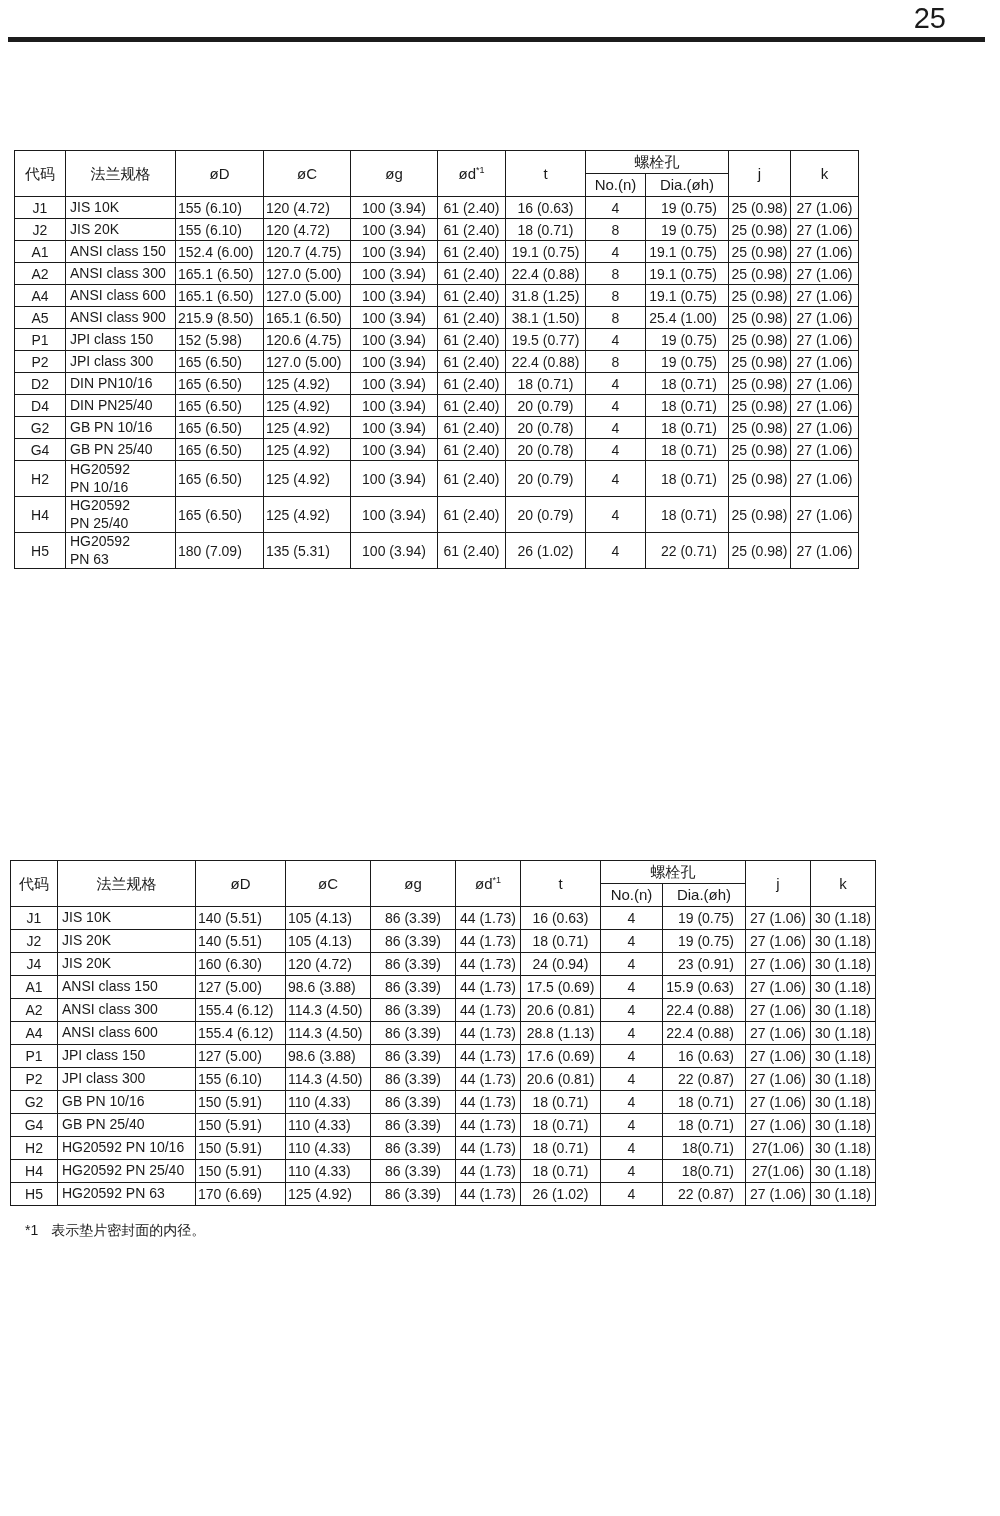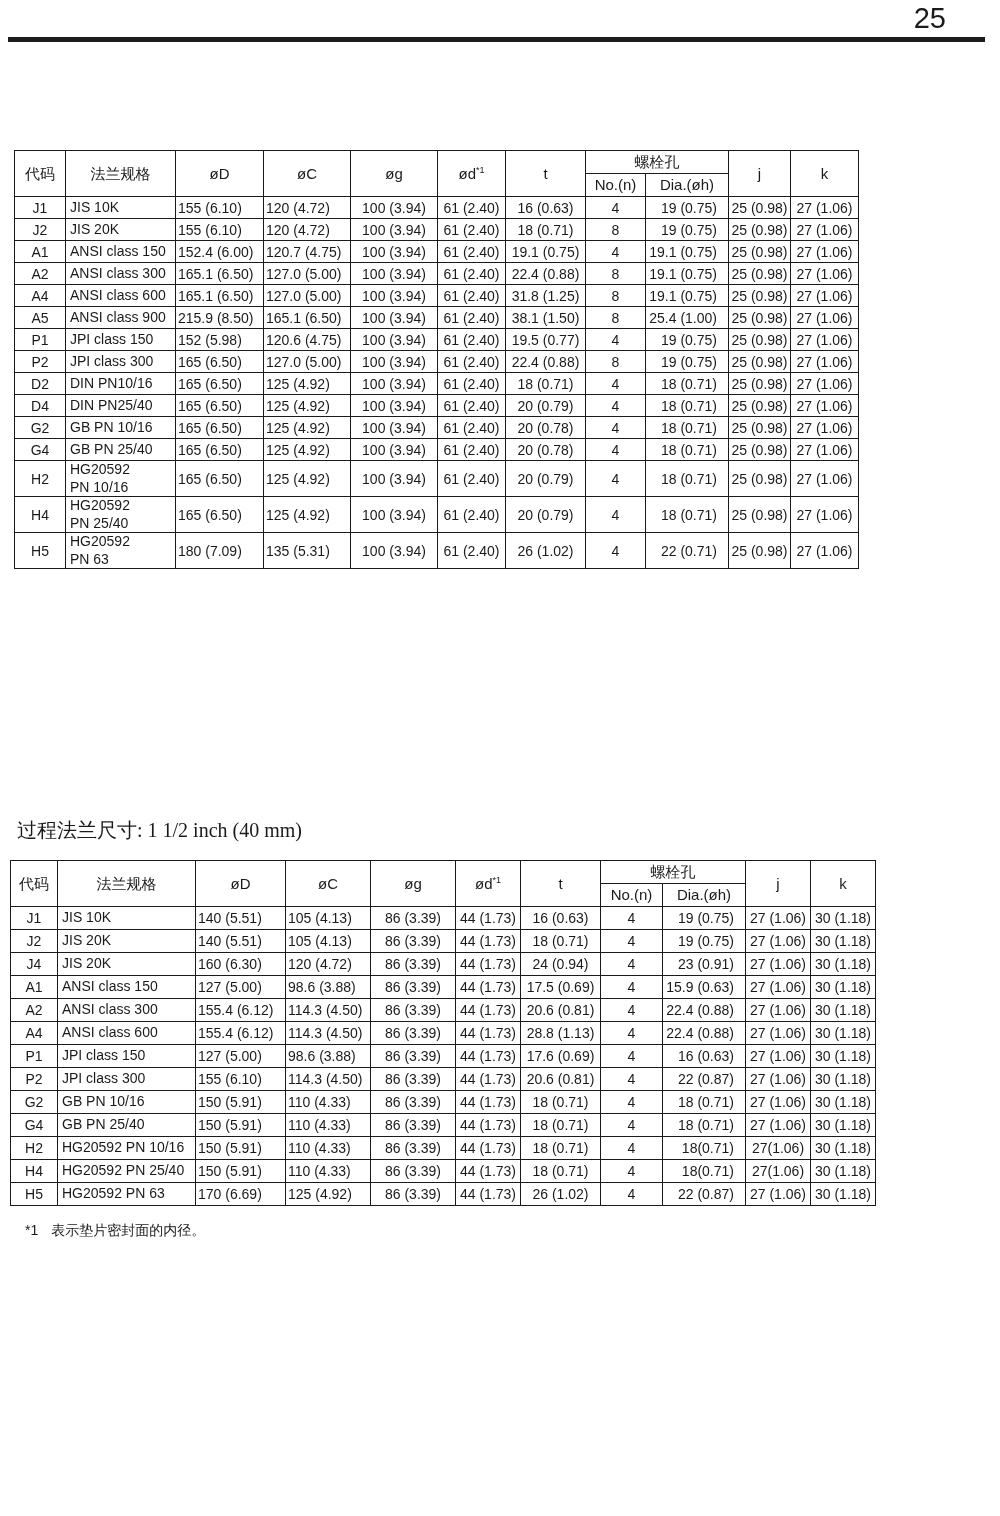--- a/index.html
+++ b/index.html
@@ -281,21 +281,20 @@
           <td class="c5">61 (2.40)</td>
           <td class="c6">26 (1.02)</td>
           <td class="c7">4</td>
           <td class="c8">22 (0.71)</td>
           <td class="c9">25 (0.98)</td>
           <td class="c10">27 (1.06)</td>
         </tr>
       </tbody>
   </table>
 
-  <div class="sec-title title-2">过程法兰尺寸: 1 1/2 inch (40 mm)</div>
 
   <table class="t2">
     <colgroup>
       <col style="width:47px">
         <col style="width:138px">
         <col style="width:90px">
         <col style="width:85px">
       <col style="width:85px">
         <col style="width:65px">
         <col style="width:80px">

